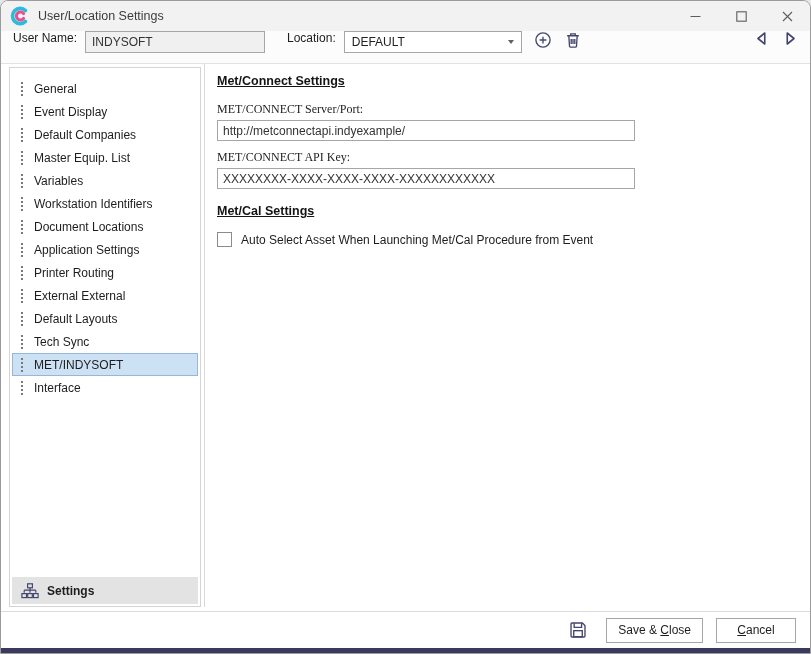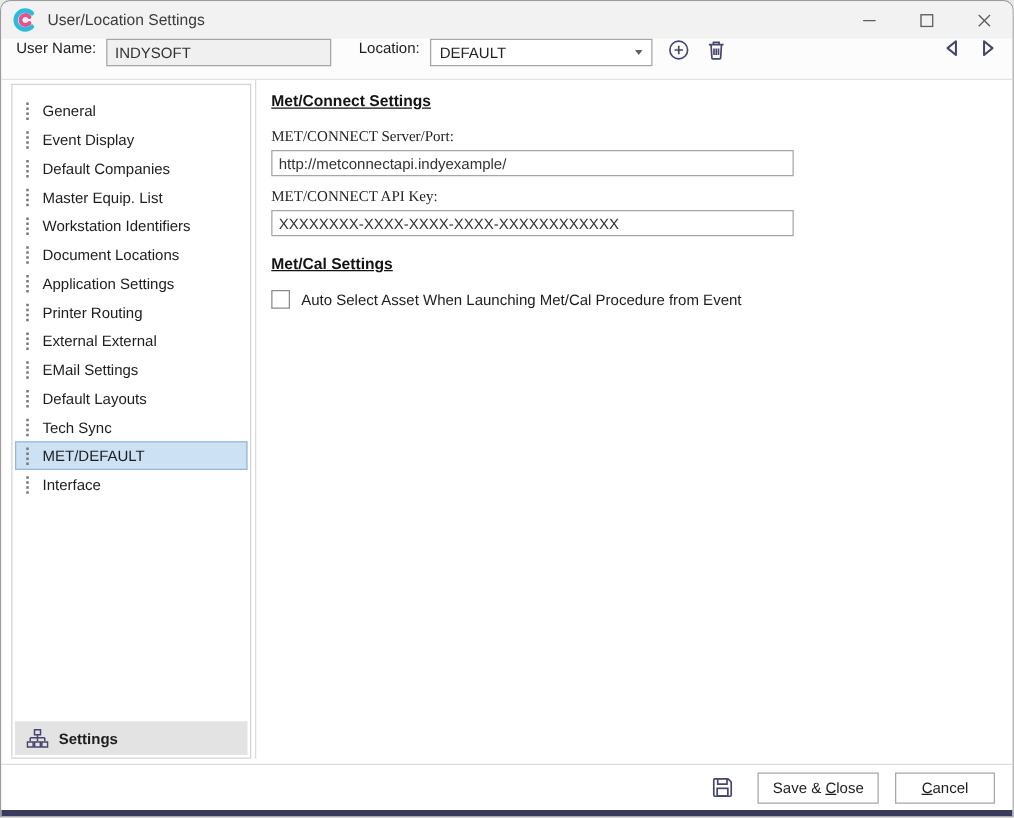--- a/index.html
+++ b/index.html
@@ -136,53 +136,53 @@
           <div class="nav-item">
             <span class="grip"></span>
             <span>Default Companies</span>
           </div>
           <div class="nav-item">
             <span class="grip"></span>
             <span>Master Equip. List</span>
           </div>
           <div class="nav-item">
             <span class="grip"></span>
+            <span>Variables</span>
+          </div>
+          <div class="nav-item">
+            <span class="grip"></span>
             <span>Workstation Identifiers</span>
           </div>
           <div class="nav-item">
             <span class="grip"></span>
             <span>Document Locations</span>
           </div>
           <div class="nav-item">
             <span class="grip"></span>
             <span>Application Settings</span>
           </div>
           <div class="nav-item">
             <span class="grip"></span>
             <span>Printer Routing</span>
           </div>
           <div class="nav-item">
             <span class="grip"></span>
             <span>External External</span>
           </div>
           <div class="nav-item">
             <span class="grip"></span>
-            <span>EMail Settings</span>
-          </div>
-          <div class="nav-item">
-            <span class="grip"></span>
             <span>Default Layouts</span>
           </div>
           <div class="nav-item">
             <span class="grip"></span>
             <span>Tech Sync</span>
           </div>
           <div class="nav-item selected">
             <span class="grip"></span>
-            <span>MET/DEFAULT</span>
+            <span>MET/INDYSOFT</span>
           </div>
           <div class="nav-item">
             <span class="grip"></span>
             <span>Interface</span>
           </div>
         </div>
       <div class="settings-bar">
         <span class="sb-icon">
           <svg viewBox="0 0 18 16" fill="none" stroke="currentColor" stroke-width="1.2">
             <rect x="6.6" y="0.8" width="4.8" height="4"></rect>

